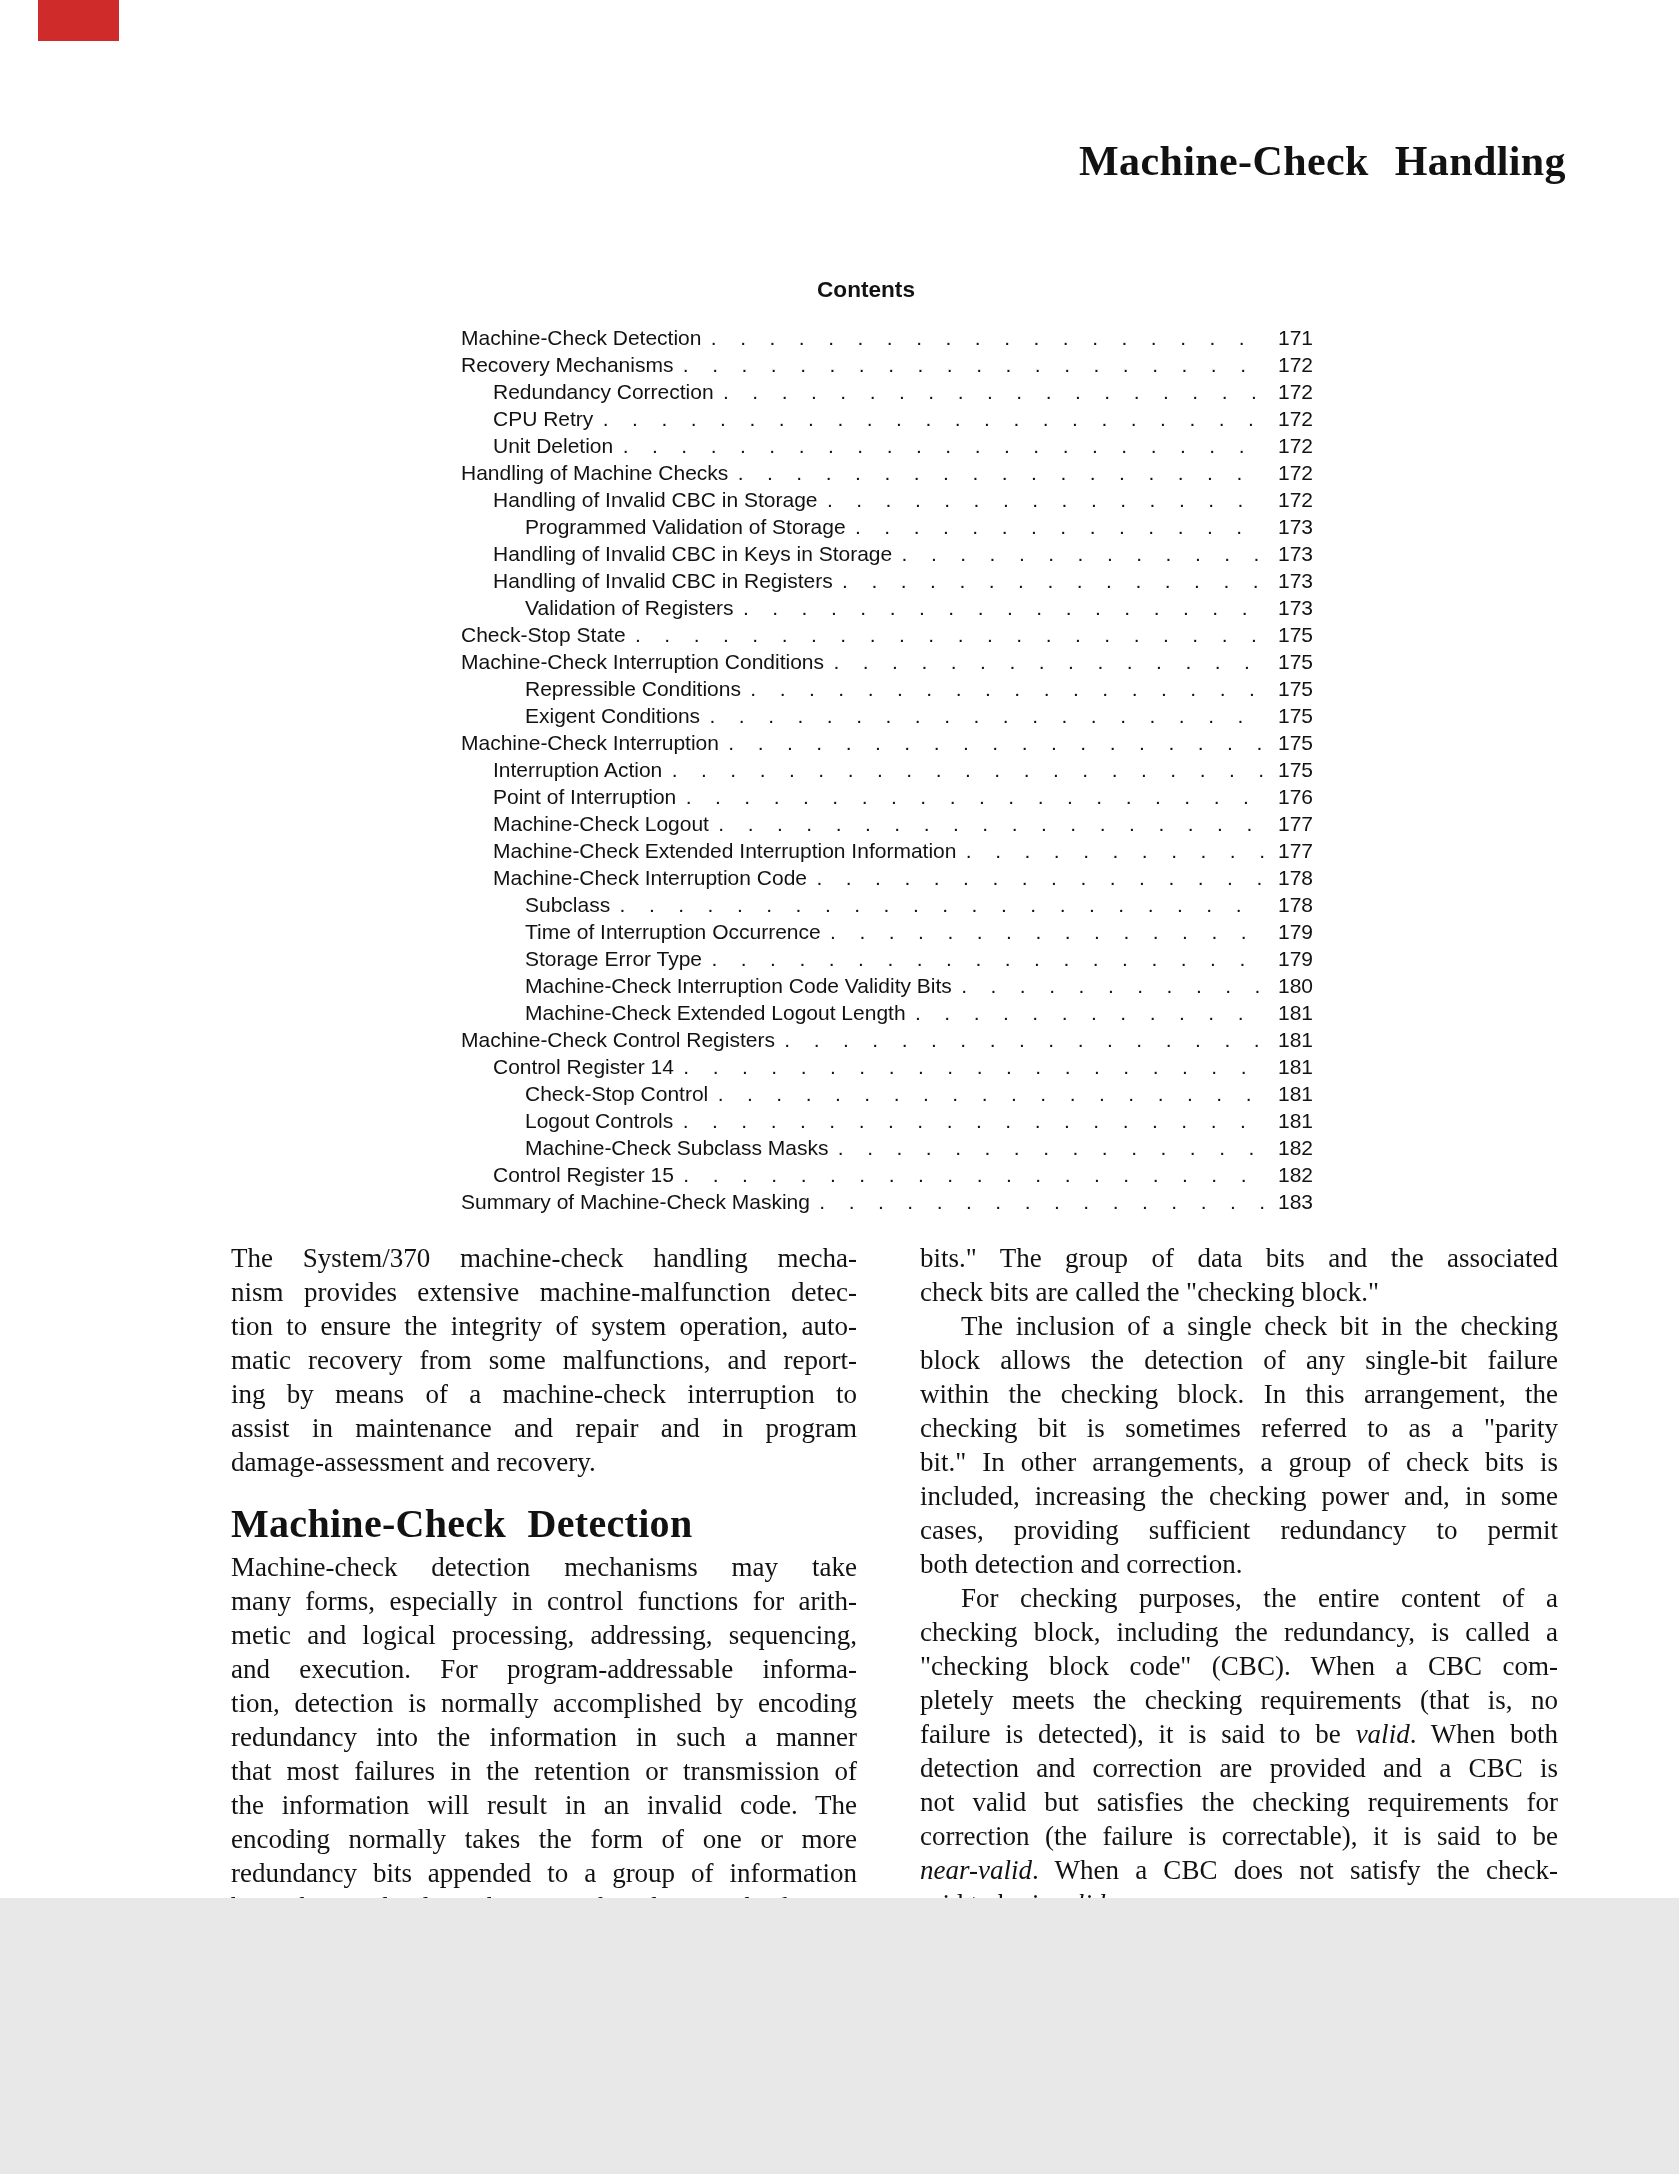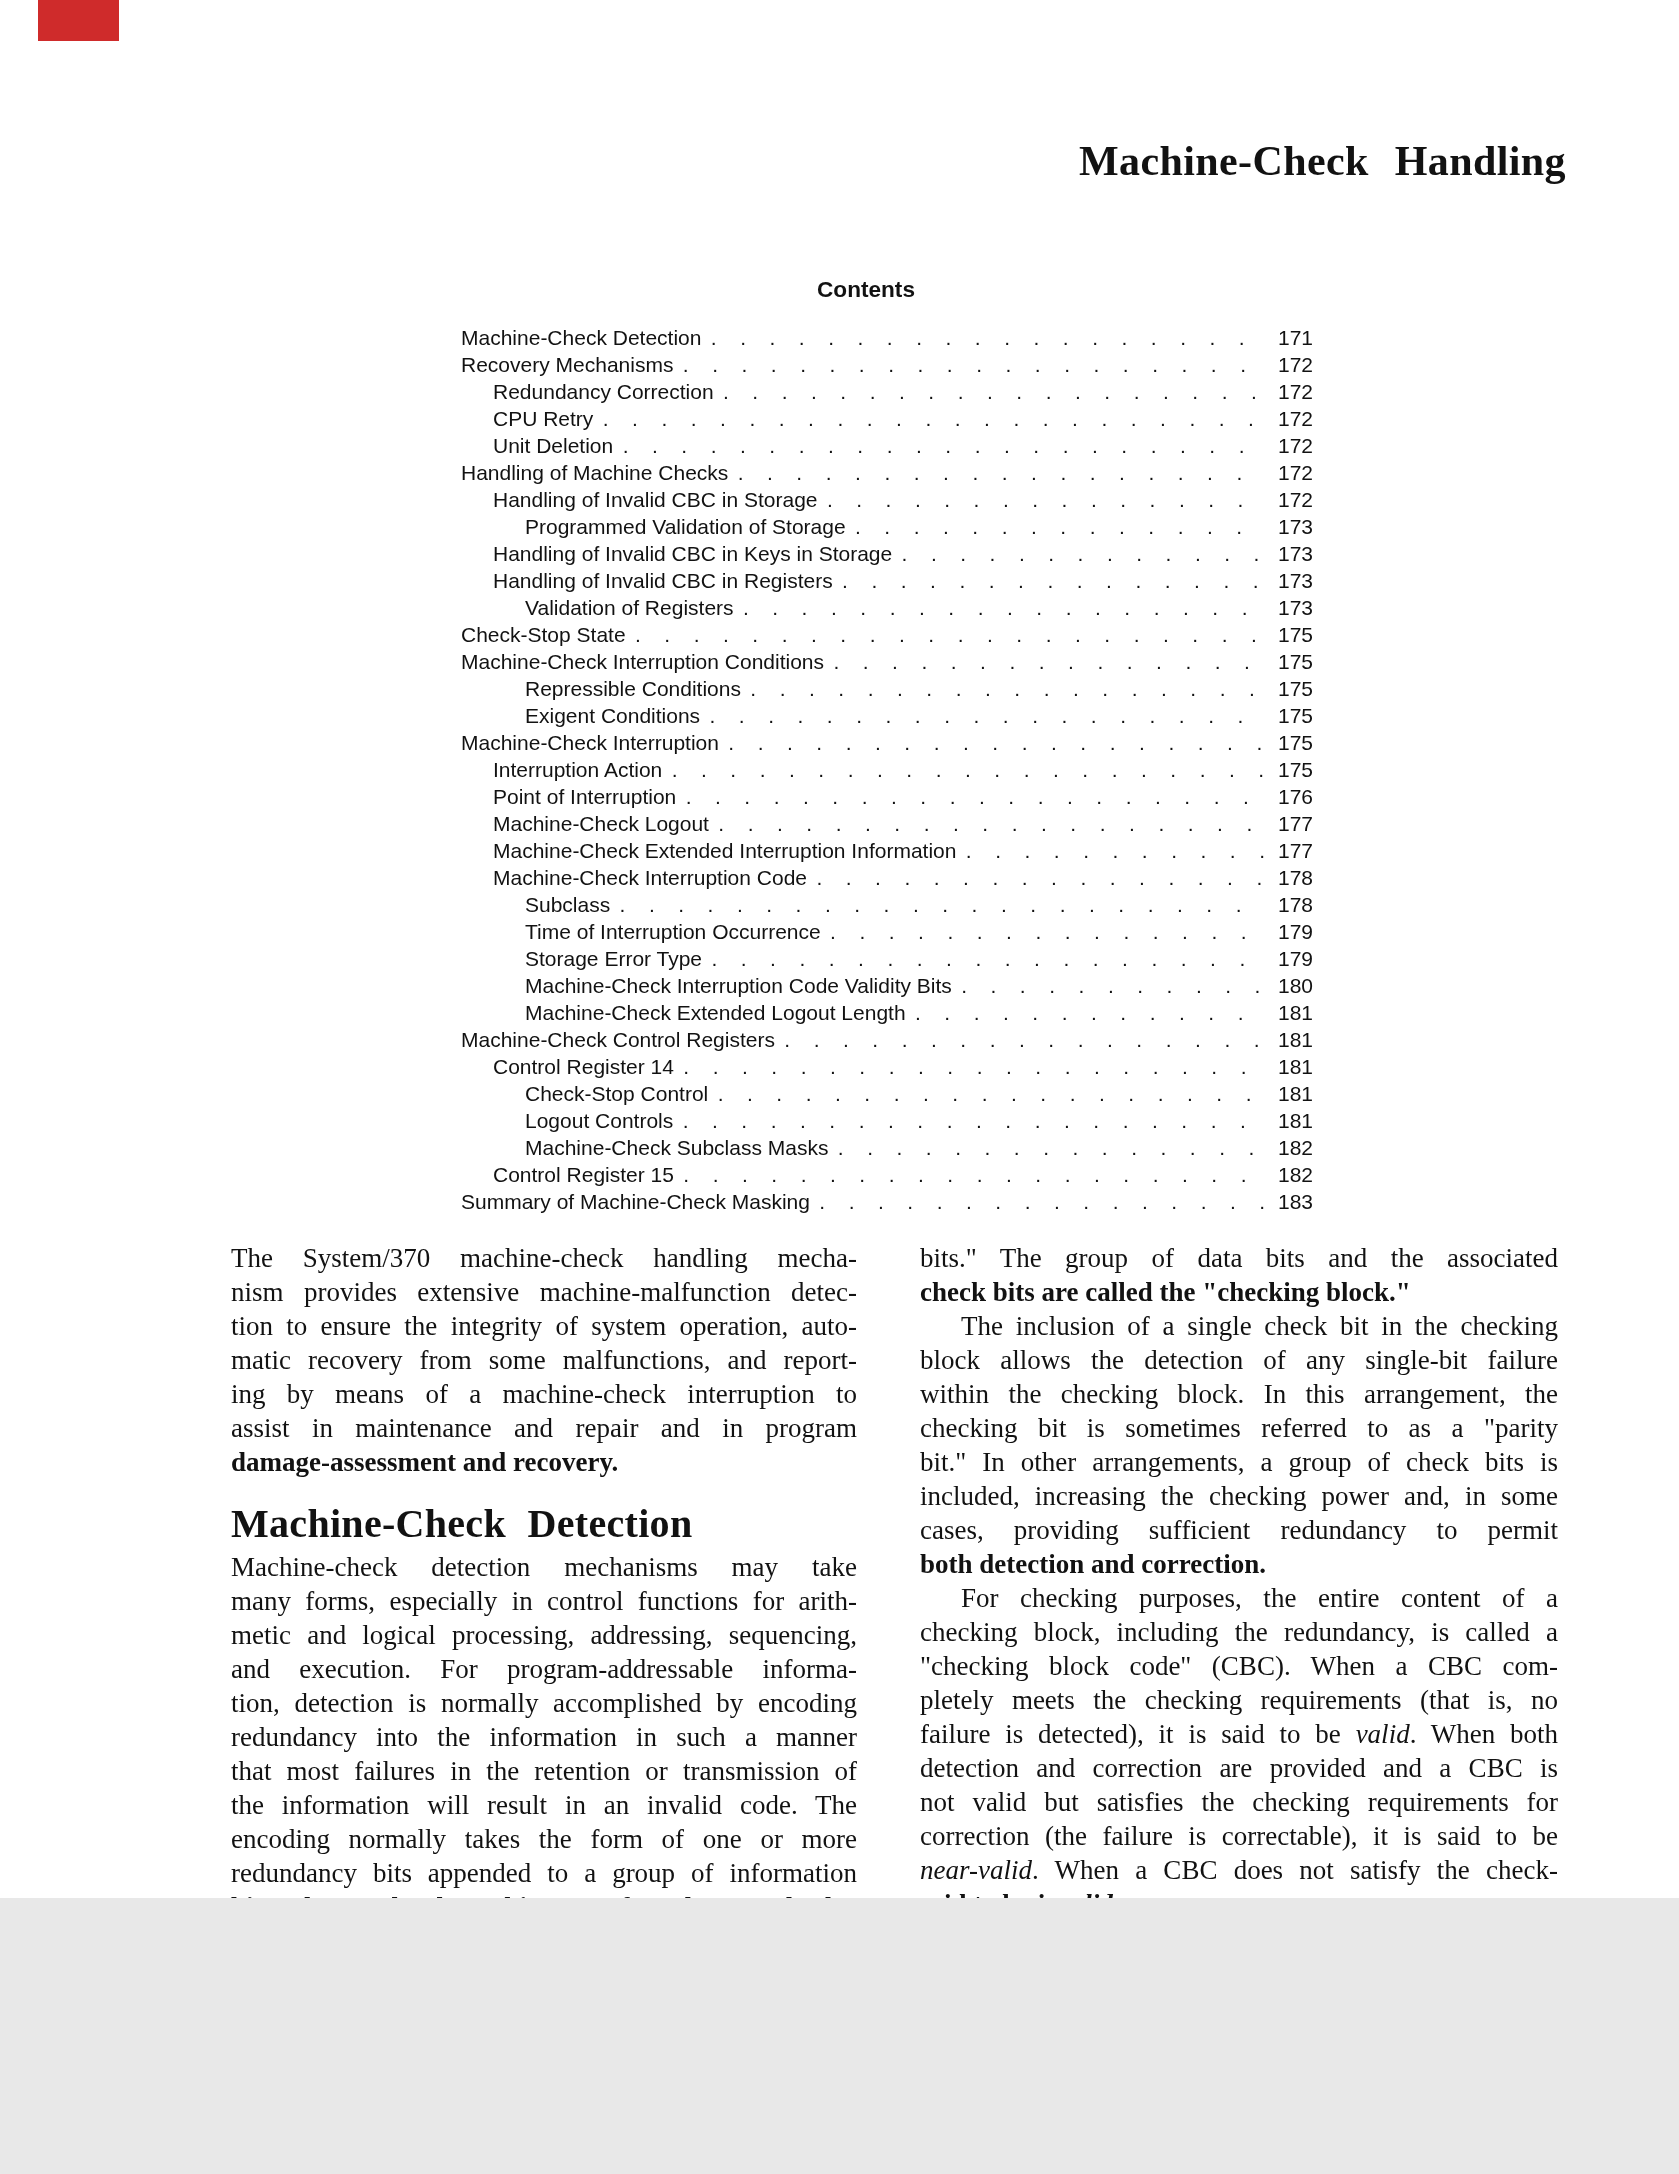--- a/index.html
+++ b/index.html
@@ -27,21 +27,21 @@
   .toc-leader{flex:1;overflow:hidden;white-space:nowrap;text-align:right;
     letter-spacing:23.5px;margin:0 1.9px 0 9.4px;color:#121212;}
   .toc-page{min-width:47px;text-align:right;white-space:nowrap;}
 
   
   .column{position:absolute;top:1241px;font-size:27px;line-height:34px;}
   .column.left{left:231px;width:626px;}
   .column.right{left:920px;width:638px;}
   .bodypara{margin:0;}
   .bline{text-align:justify;text-align-last:justify;white-space:nowrap;}
-  .bline.end{text-align-last:left;font-weight:bold;}
+  .bline.end{text-align-last:left;}
   .bline.first-indent{padding-left:41px;}
   .section-heading{font-size:40px;font-weight:bold;margin:28px 0 9.4px 0;
     letter-spacing:0.3px;word-spacing:11.3px;}
 
   
   .footer{position:absolute;top:1952px;right:126px;font-size:23px;white-space:nowrap;margin-top:24px;}
   .footer .ftext{word-spacing:13px;}
   .footer .fpage{margin-left:28px;}
 </style>
 </head>

